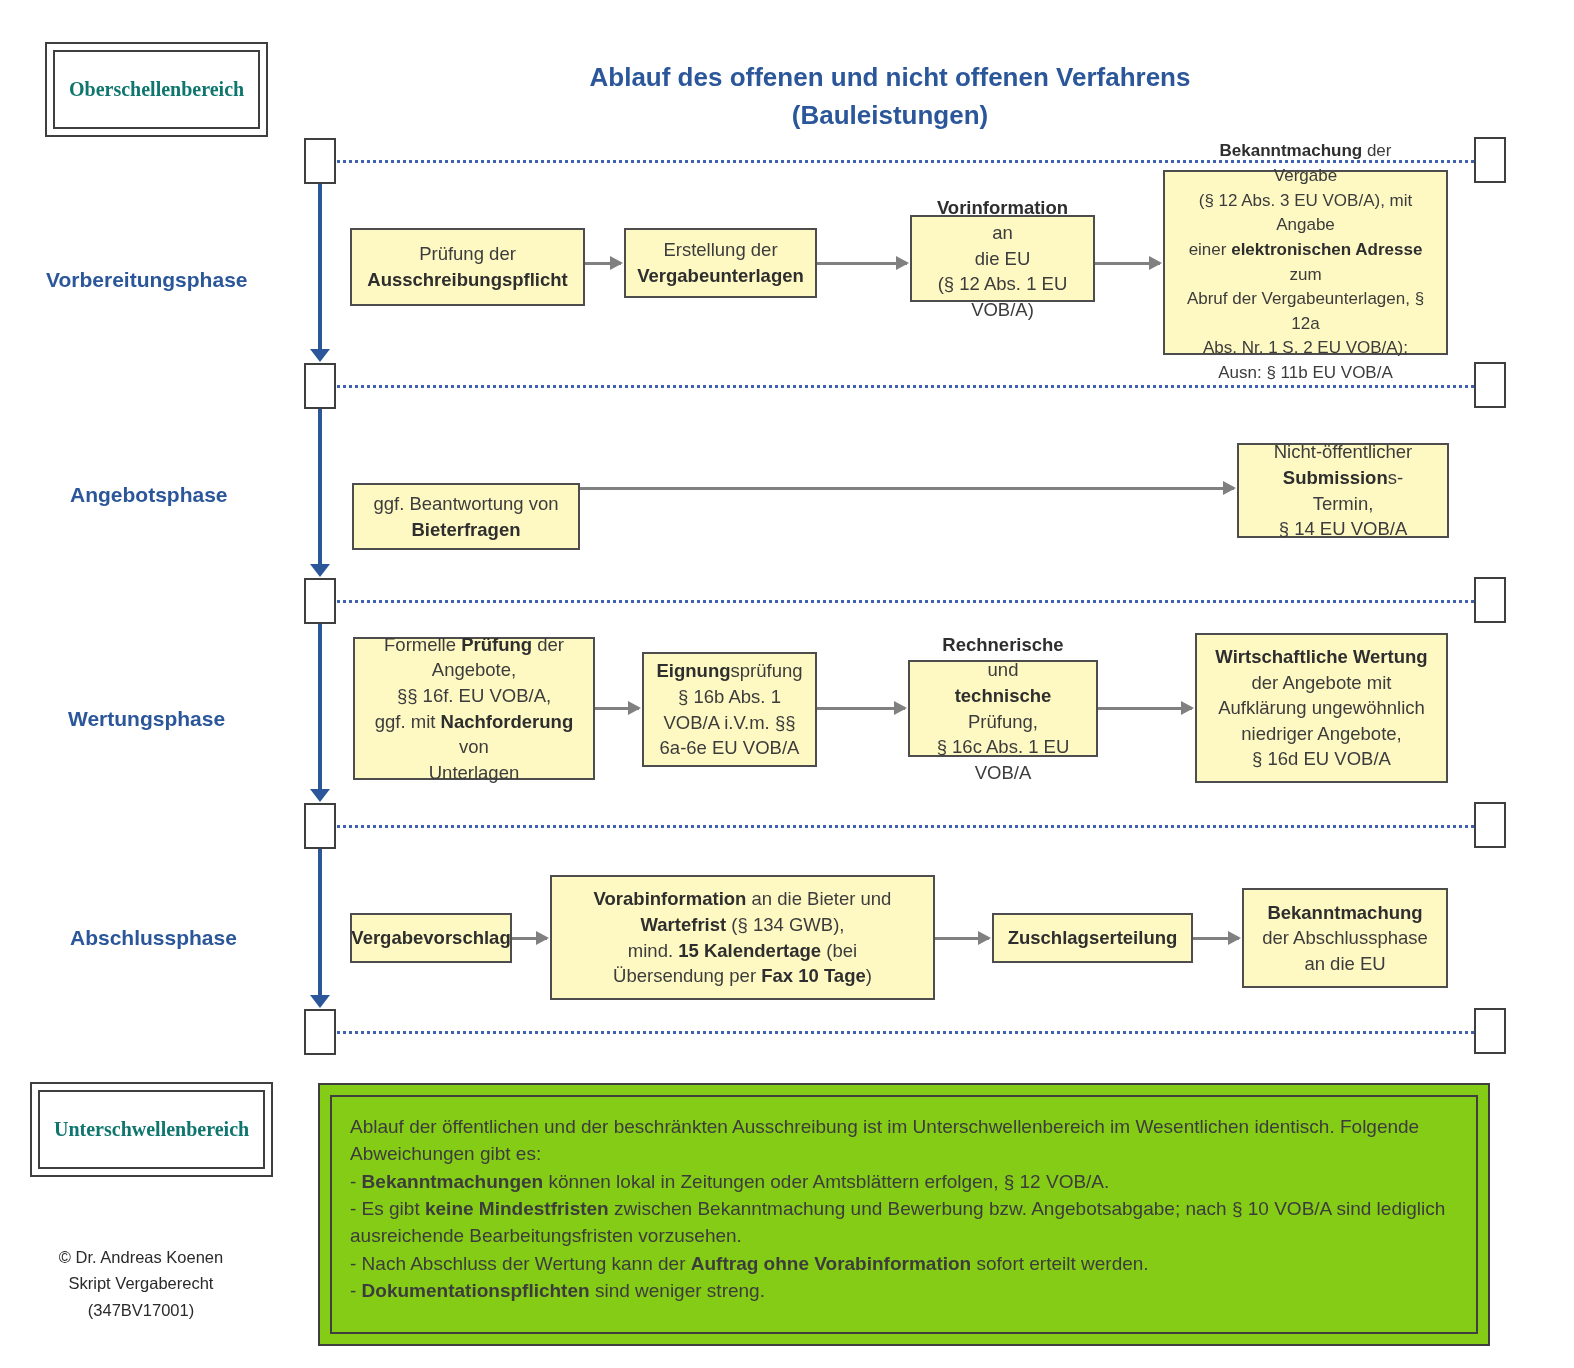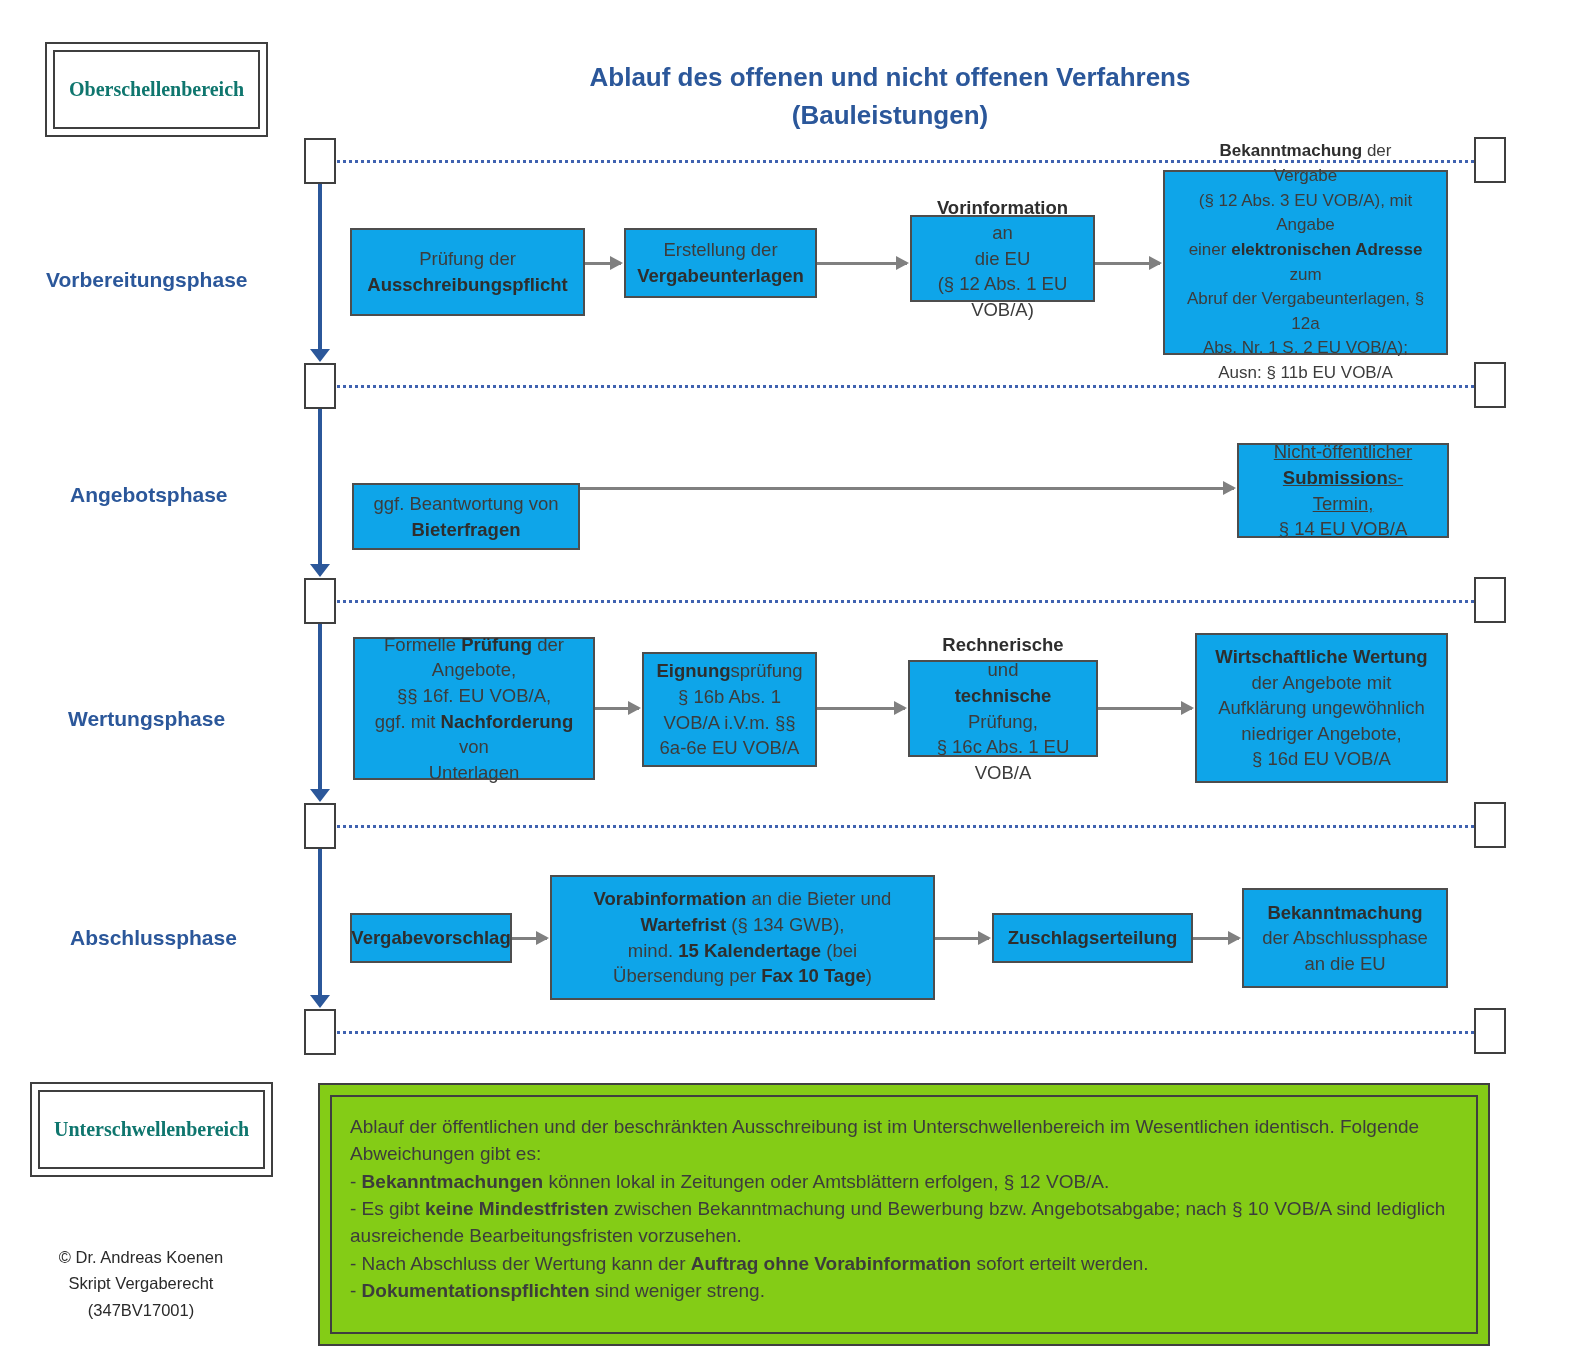--- a/index.html
+++ b/index.html
@@ -26,21 +26,21 @@
   
   .node{position:absolute;width:32px;height:46px;background:#fff;border:2px solid var(--border);box-sizing:border-box;z-index:3;}
   
   .dotline{position:absolute;height:0;border-top:3px dotted var(--dotted);z-index:1;}
   
   .vseg{position:absolute;width:4px;background:var(--accent);z-index:2;}
   .vseg.arrow::after{content:'';position:absolute;left:50%;transform:translateX(-50%);
     bottom:-13px;width:0;height:0;border-top:13px solid var(--accent);
     border-left:10px solid transparent;border-right:10px solid transparent;}
   
-  .fbox{position:absolute;border:2px solid #4d4d4d;background:#0ea5e9;box-sizing:border-box;
+  .fbox{position:absolute;border:2px solid #4d4d4d;background:#fef9c3;box-sizing:border-box;
     display:flex;align-items:center;justify-content:center;text-align:center;
     font-size:18.5px;line-height:1.38;color:var(--text);padding:4px 16px;z-index:2;}
   .fbox b{color:#2e2e2e;}
   .fbox.small{font-size:17px;line-height:1.45;}
   
   .harrow{position:absolute;height:3px;background:var(--arrow);z-index:1;}
   .harrow::after{content:'';position:absolute;right:-2px;top:-6px;width:0;height:0;
     border-left:13px solid var(--arrow);border-top:7px solid transparent;border-bottom:7px solid transparent;}
   
   .notebox{position:absolute;left:318px;top:1083px;width:1172px;height:263px;
@@ -87,40 +87,40 @@
   <div class="node" style="left:1474px;top:362px;"></div>
   <div class="node" style="left:1474px;top:577px;"></div>
   <div class="node" style="left:1474px;top:802px;"></div>
   <div class="node" style="left:1474px;top:1008px;"></div>
 
   <div class="vseg arrow" style="left:318px;top:184px;height:165px;"></div>
   <div class="vseg arrow" style="left:318px;top:409px;height:155px;"></div>
   <div class="vseg arrow" style="left:318px;top:624px;height:165px;"></div>
   <div class="vseg arrow" style="left:318px;top:849px;height:146px;"></div>
 
-  <div class="fbox" style="left:350px;top:228px;width:235px;height:88px;">
+  <div class="fbox" style="left:350px;top:228px;width:235px;height:78px;">
       <span><span>Prüfung der</span><br><b>Ausschreibungspflicht</b></span>
     </div>
   <div class="fbox" style="left:624px;top:228px;width:193px;height:70px;">
       <span><span>Erstellung der</span><br><b>Vergabeunterlagen</b></span>
     </div>
   <div class="fbox" style="left:910px;top:215px;width:185px;height:87px;">
       <span><b>Vorinformation</b><span> an</span><br><span>die EU</span><br><span>(§ 12 Abs. 1 EU VOB/A)</span></span>
     </div>
   <div class="fbox small" style="left:1163px;top:170px;width:285px;height:185px;">
       <span><b>Bekanntmachung</b><span> der</span><br><span>Vergabe</span><br><span>(§ 12 Abs. 3 EU VOB/A), mit Angabe</span><br><span>einer </span><b>elektronischen Adresse</b><span> zum</span><br><span>Abruf der Vergabeunterlagen, § 12a</span><br><span>Abs. Nr. 1 S. 2 EU VOB/A);</span><br><span>Ausn: § 11b EU VOB/A</span></span>
     </div>
   <div class="harrow" style="left:568px;top:262px;width:53px;"></div>
   <div class="harrow" style="left:817px;top:262px;width:90px;"></div>
   <div class="harrow" style="left:1095px;top:262px;width:65px;"></div>
 
   <div class="fbox" style="left:352px;top:455px;width:228px;height:67px;margin-top:28px;">
       <span><span>ggf. Beantwortung von</span><br><b>Bieterfragen</b></span>
     </div>
-  <div class="fbox" style="left:1237px;top:443px;width:212px;height:95px;text-decoration:underline;">
+  <div class="fbox" style="left:1237px;top:443px;width:212px;height:95px;">
       <span><span>Nicht-öffentlicher</span><br><b>Submission</b><span>s-Termin,</span><br><span>§ 14 EU VOB/A</span></span>
     </div>
   <div class="harrow" style="left:580px;top:487px;width:654px;"></div>
 
   <div class="fbox" style="left:353px;top:637px;width:242px;height:143px;">
       <span><span>Formelle </span><b>Prüfung</b><span> der</span><br><span>Angebote,</span><br><span>§§ 16f. EU VOB/A,</span><br><span>ggf. mit </span><b>Nachforderung</b><span> von</span><br><span>Unterlagen</span></span>
     </div>
   <div class="fbox" style="left:642px;top:652px;width:175px;height:115px;">
       <span><b>Eignung</b><span>sprüfung</span><br><span>§ 16b Abs. 1</span><br><span>VOB/A i.V.m. §§</span><br><span>6a-6e EU VOB/A</span></span>
     </div>

